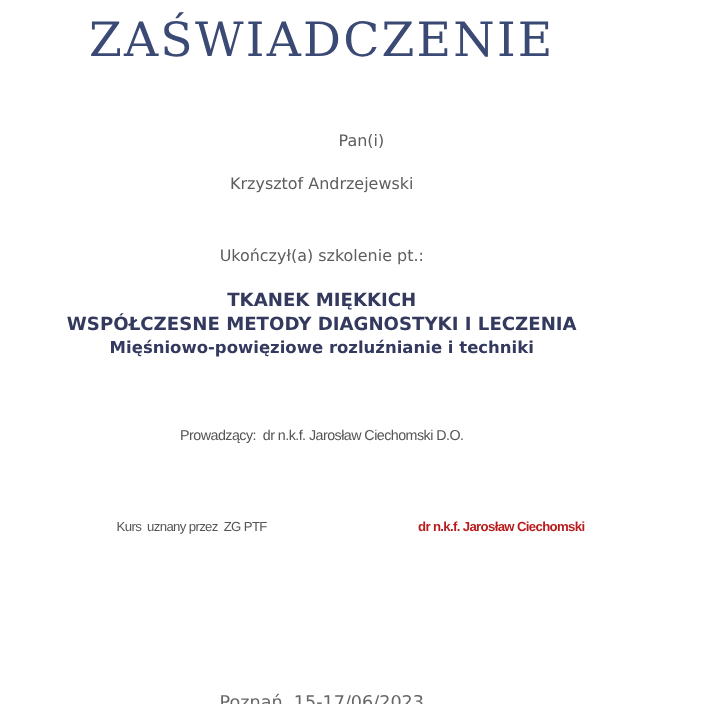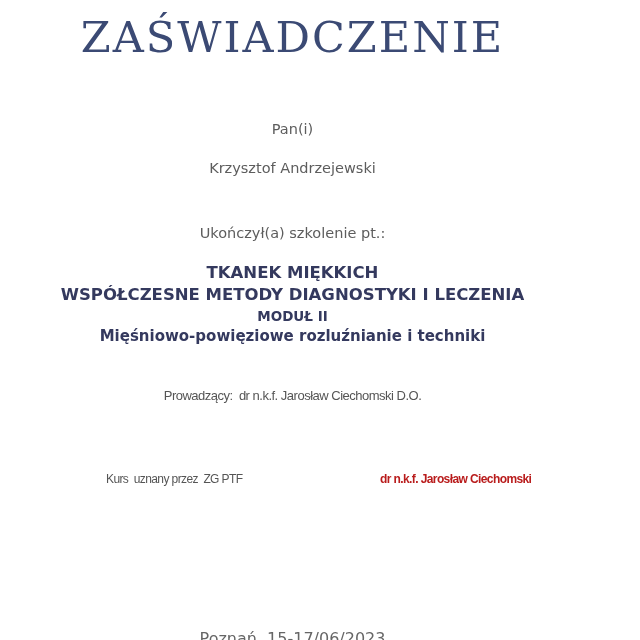--- a/index.html
+++ b/index.html
@@ -22,21 +22,21 @@
       color: #3b4a74;
       letter-spacing: 2px;
       font-weight: normal;
     }
     .grey {
       color: #5d5d5d;
       font-family: "DejaVu Sans", sans-serif;
       font-size: 14.5px;
       font-weight: normal;
     }
-    .pan { top: 121px; }
+    .pan { top: 121px; padding-left: 36px; }
     .name { top: 160px; }
     .completed { top: 225px; }
     .course-block {
       top: 262px;
       color: #34395e;
       font-family: "DejaVu Sans", sans-serif;
       font-weight: bold;
       line-height: 22px;
     }
     .course-title { font-size: 16.5px; }
@@ -83,21 +83,20 @@
 <div>
   <div class="abs title">ZAŚWIADCZENIE</div>
 
   <div class="abs grey pan">Pan(i)</div>
   <div class="abs grey name">Krzysztof Andrzejewski</div>
   <div class="abs grey completed">Ukończył(a) szkolenie pt.:</div>
 
   <div class="abs course-block">
     <div class="course-title">TKANEK MIĘKKICH</div>
     <div class="course-title">WSPÓŁCZESNE METODY DIAGNOSTYKI I LECZENIA</div>
-    <div class="course-module">MODUŁ II</div>
     <div class="course-sub">Mięśniowo-powięziowe rozluźnianie i techniki</div>
   </div>
 
   <div class="abs info">
     <div style="white-space: pre;">Prowadzący:  dr n.k.f. Jarosław Ciechomski D.O.</div>
   </div>
 
   <div class="footer-left" style="white-space: pre;">Kurs  uznany przez  ZG PTF</div>
   <div class="footer-right">dr n.k.f. Jarosław Ciechomski</div>
 

